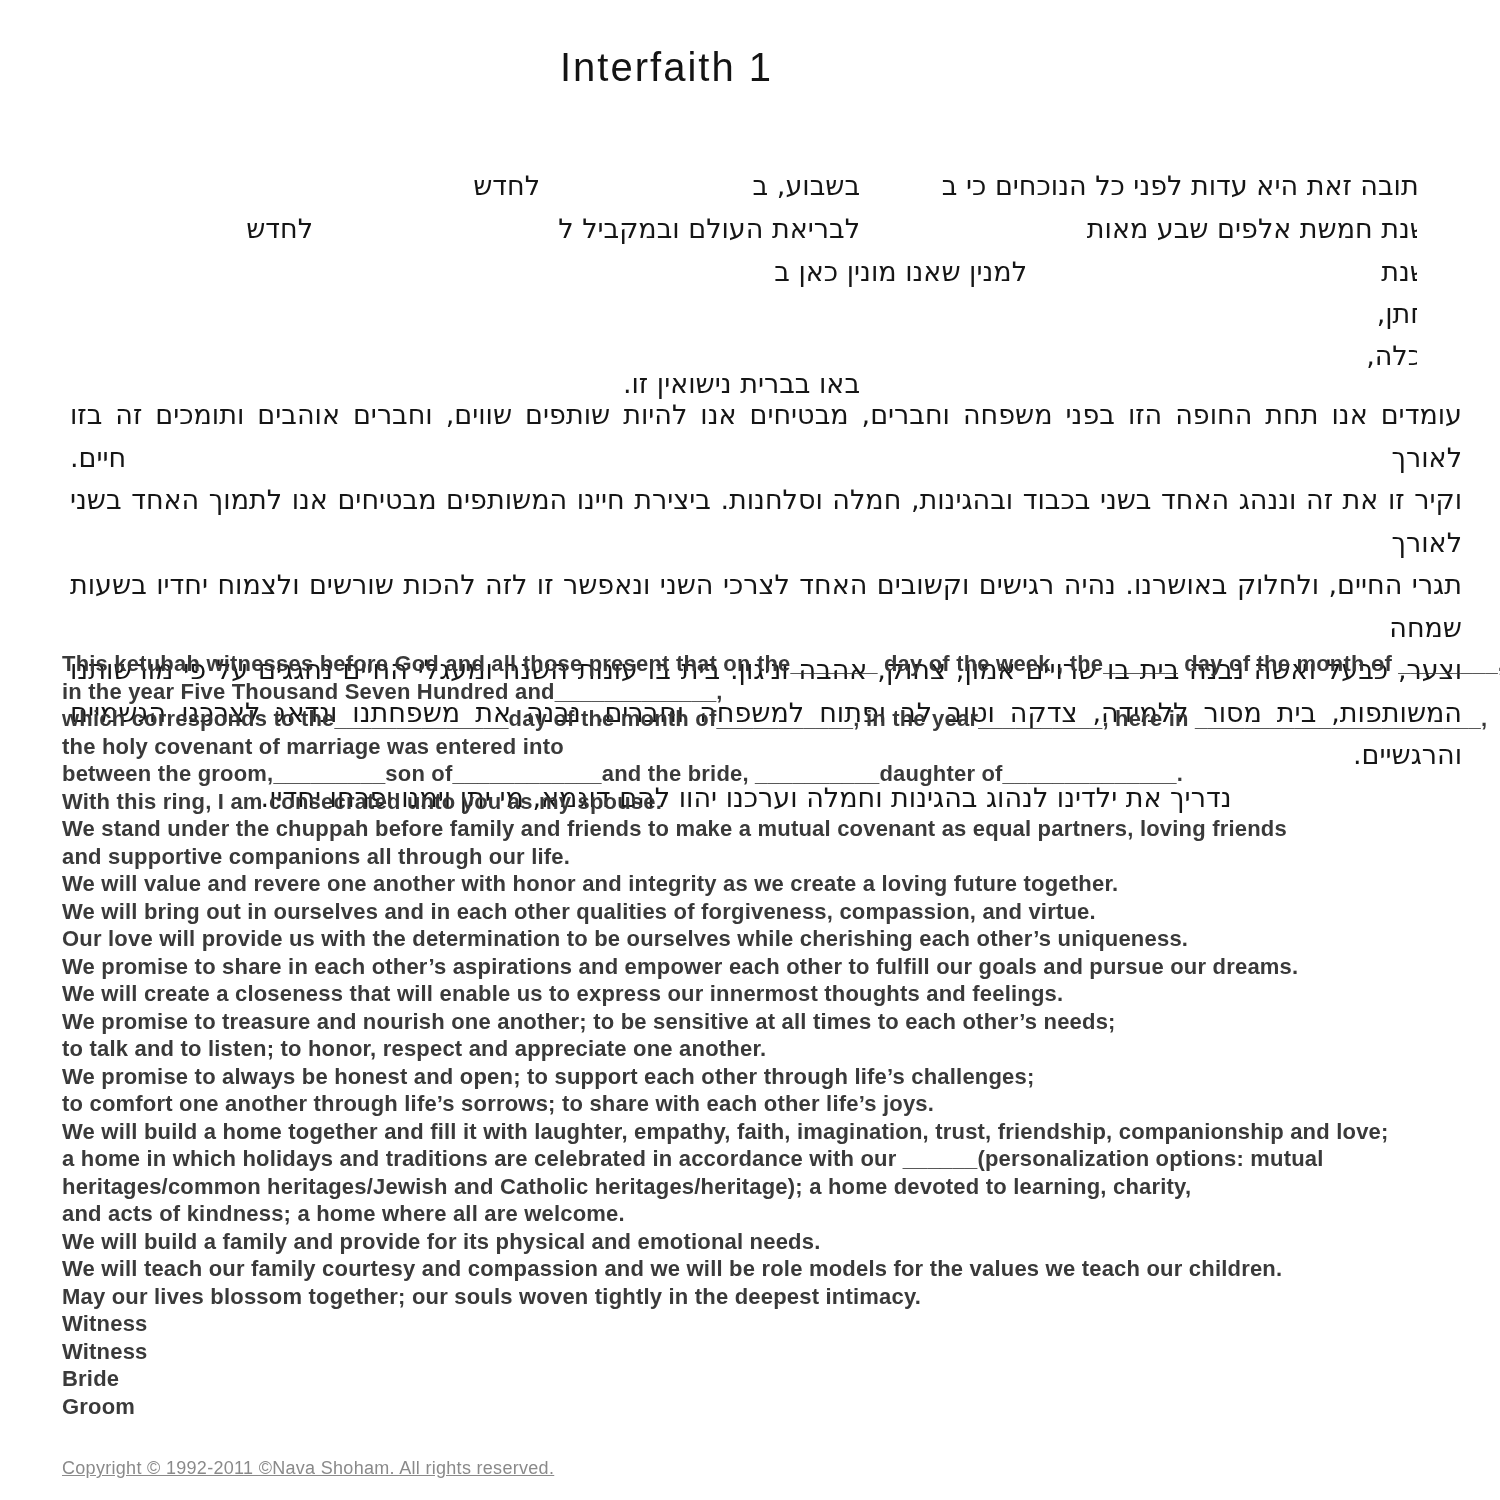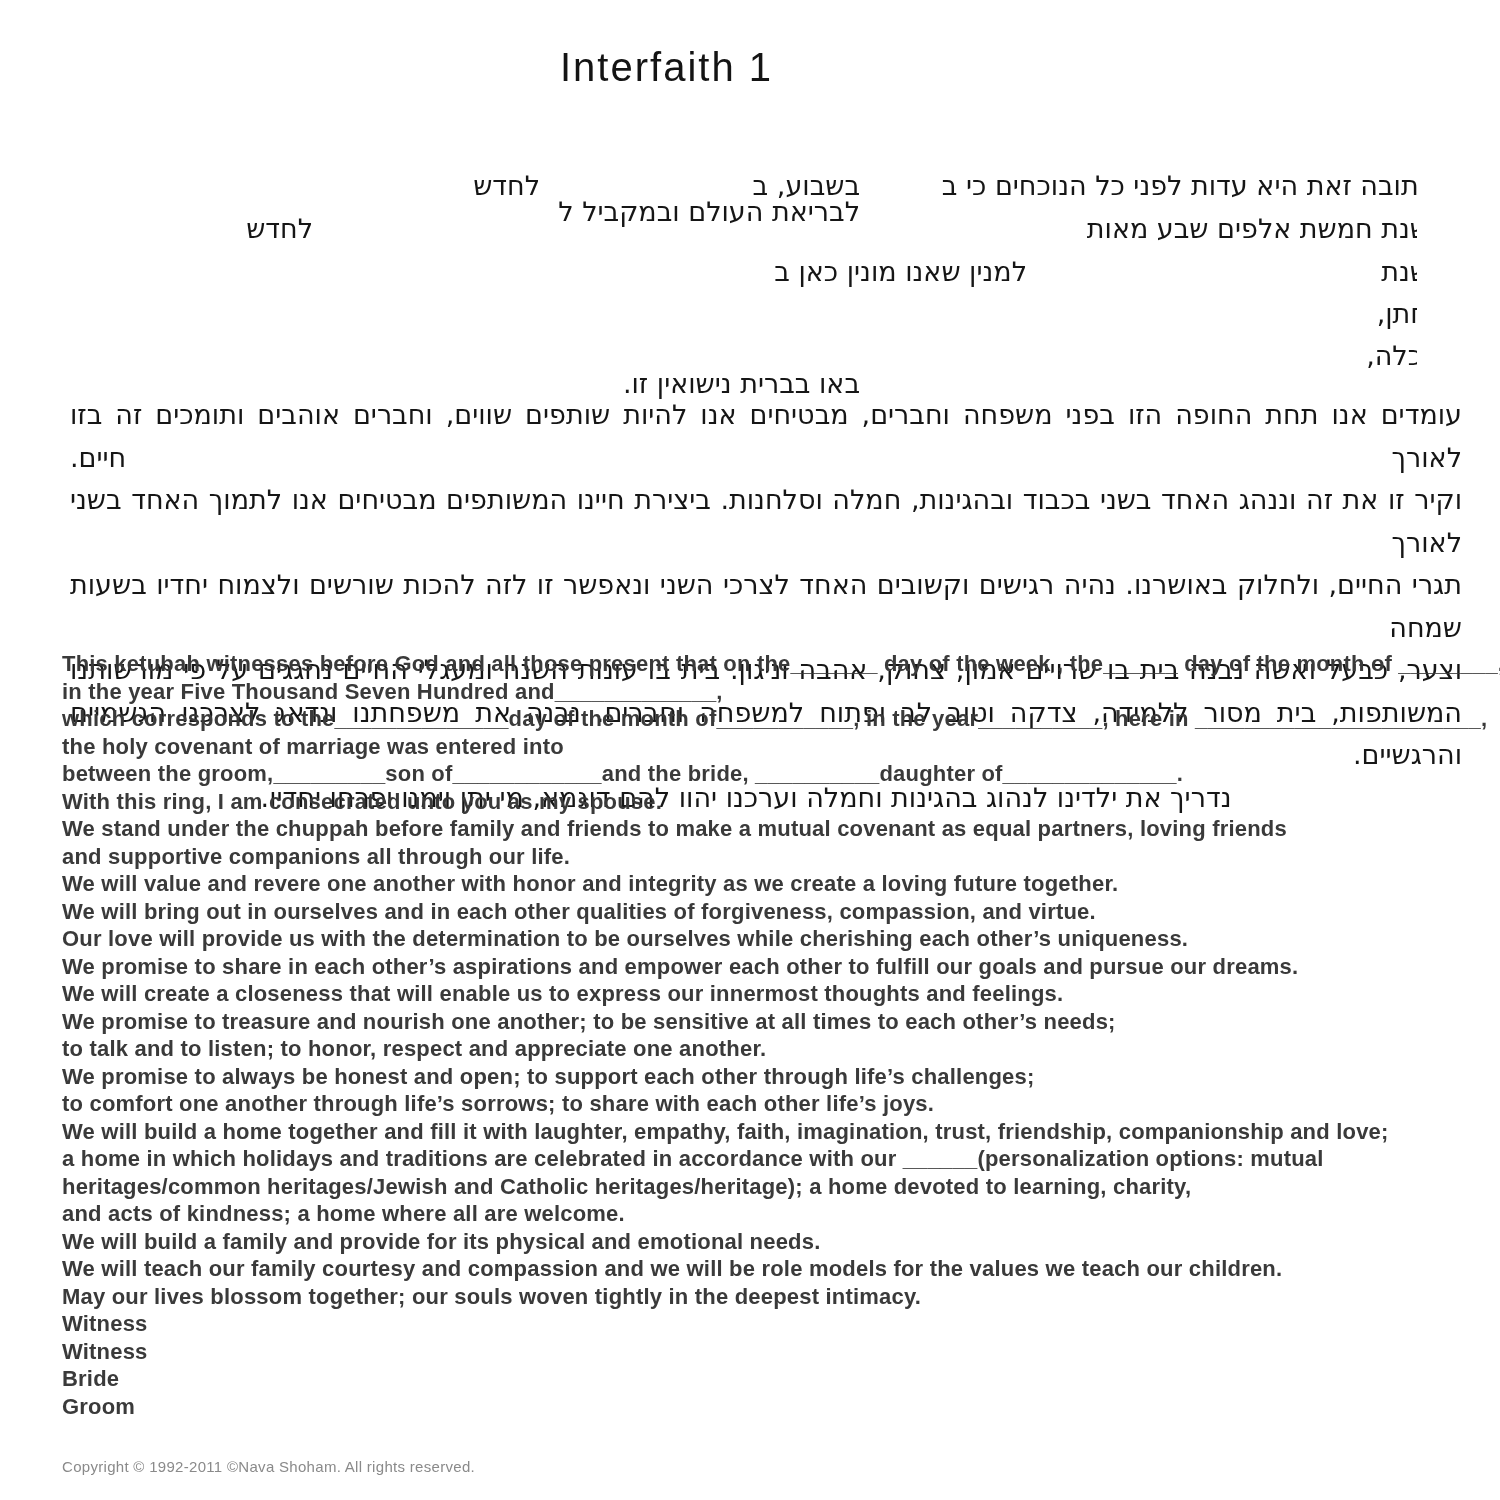--- a/index.html
+++ b/index.html
@@ -5,36 +5,36 @@
   html,body{margin:0;padding:0;background:#fff;}
   #page{position:relative;width:1500px;height:1500px;background:#ffffff;overflow:hidden;
         font-family:"Liberation Sans",sans-serif;color:#1c1c1c;}
   
   .title{position:absolute;left:560px;top:45px;font-size:40px;letter-spacing:2px;color:#141414;}
   
   .heb-clip{position:absolute;top:155px;left:0;width:1417px;height:250px;overflow:hidden;}
   .heb{position:absolute;white-space:nowrap;direction:rtl;unicode-bidi:isolate;
        font-family:"DejaVu Sans",sans-serif;font-size:27px;color:#161616;margin-top:10px;}
   .hr1a{top:5px;right:-16px;}   .hr1b{top:5px;right:557px;}   .hr1c{top:5px;right:877px;}
-  .hr2a{top:48px;right:-12px;}  .hr2b{top:31px;right:557px;text-align:right;}  .hr2c{top:48px;right:1104px;}
+  .hr2a{top:48px;right:-12px;}  .hr2b{top:48px;right:557px;text-align:right;}  .hr2c{top:48px;right:1104px;}
   .hr3a{top:91px;right:-12px;}  .hr3b{top:91px;right:390px;}
   .hr4a{top:133px;right:-11px;}
   .hr5a{top:175px;right:-5px;}
   .hr6a{top:203px;right:557px;}
   
   .heb-par{position:absolute;top:394px;left:30px;width:1432px;direction:rtl;
            font-family:"DejaVu Sans",sans-serif;font-size:27px;line-height:42.5px;color:#161616;}
   .heb-par .jline{text-align:justify;text-align-last:justify;margin-left:40px;}
   .heb-par .cline{text-align:center;text-align-last:center;}
   
   .eng{position:absolute;top:650px;left:62px;width:1400px;font-size:22px;line-height:27.5px;
        color:#3a3a3a;letter-spacing:0.2px;}
   .eng div{height:27.5px;white-space:nowrap;font-weight:bold;}
   
-  .copyright{position:absolute;left:62px;top:1458px;font-size:15px;color:#8a8a8a;letter-spacing:0.3px;}
+  .copyright{position:absolute;left:62px;top:1458px;font-size:18px;color:#8a8a8a;letter-spacing:0.3px;text-decoration:underline;}
 </style>
 </head>
 <body>
 
 <div id="page">
 
   <div class="title">Interfaith 1</div>
 
   <div class="heb-clip">
     <span class="heb hr1a">כתובה זאת היא עדות לפני כל הנוכחים כי ב</span>

